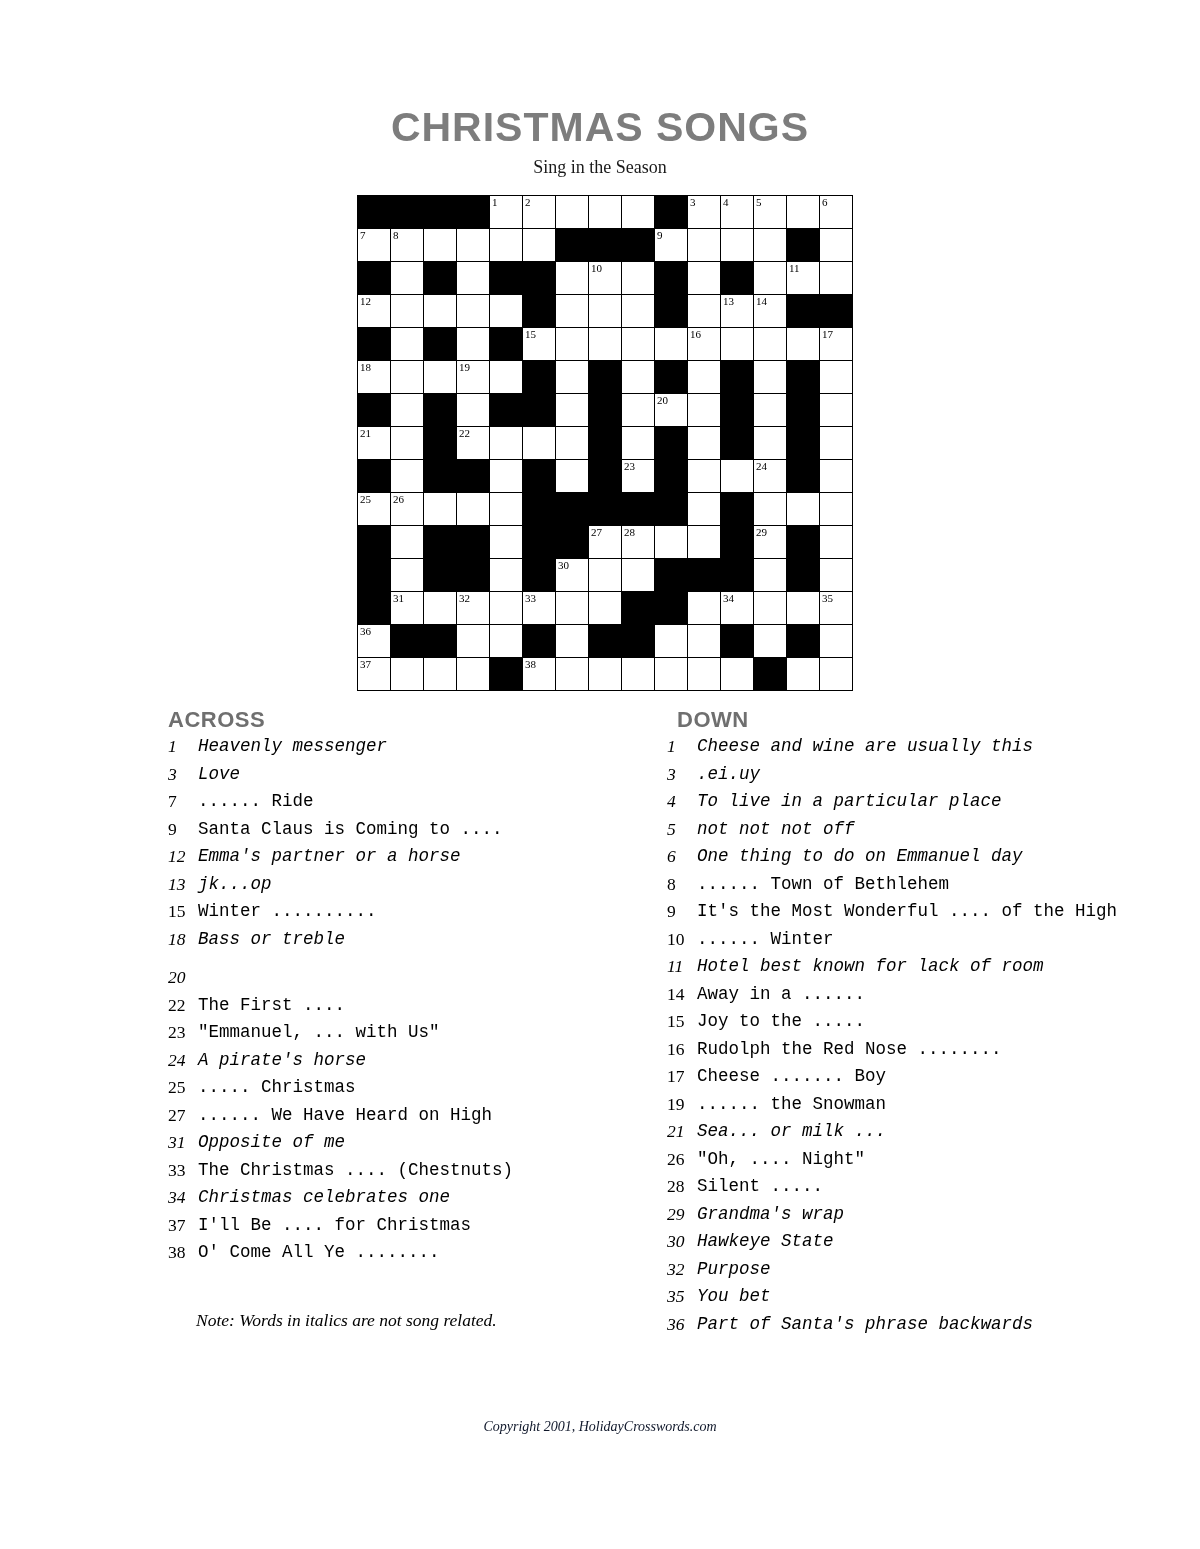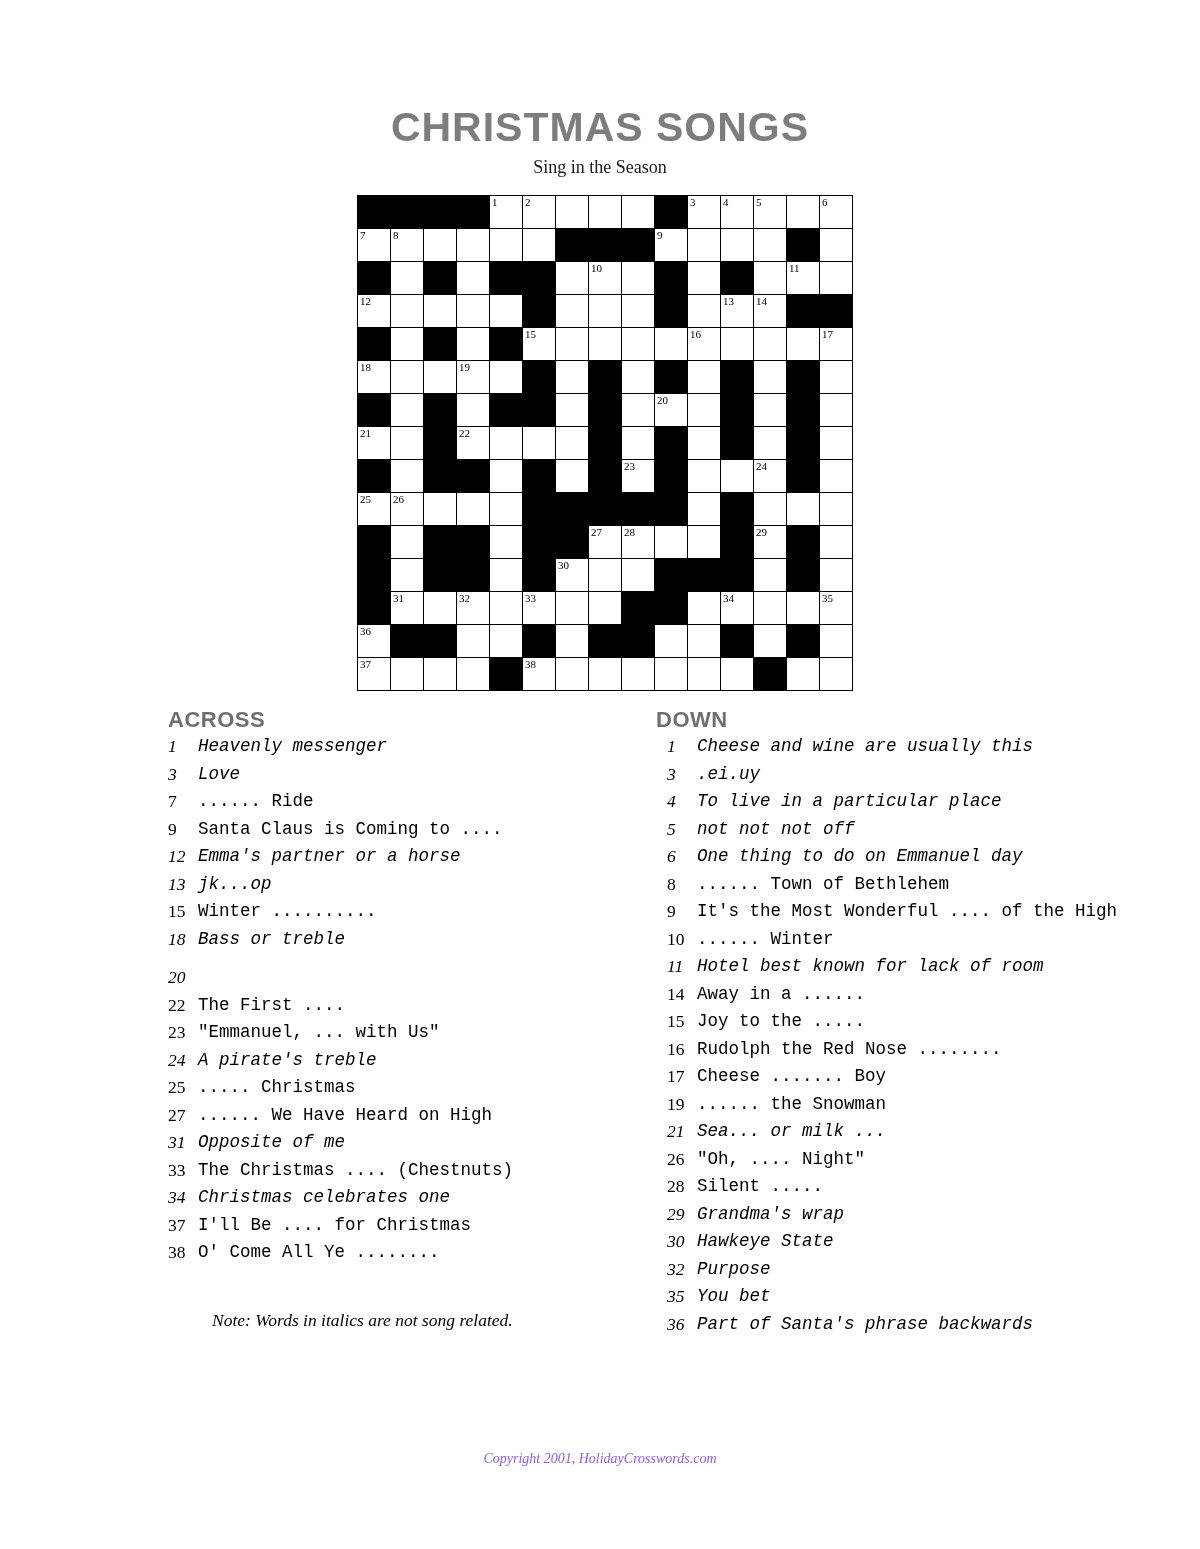--- a/index.html
+++ b/index.html
@@ -81,21 +81,21 @@
   
   .cluehead {
     position: absolute;
     font-family: "Liberation Sans", sans-serif;
     font-weight: bold;
     font-size: 22px;
     color: #6f6f6f;
     letter-spacing: 0.5px;
   }
   #across-head { left: 168px; top: 707px; }
-  #down-head   { left: 656px; top: 707px; }
+  #down-head   { left: 677px; top: 707px; }
 
   .cluelist {
     position: absolute;
     width: 500px;
   }
   #across-list { left: 168px; top: 736px; }
   #down-list   { left: 667px; top: 736px; }
 
   .clue {
     display: flex;
@@ -117,32 +117,30 @@
   }
   .clue .t.ital { font-style: italic; }
   .clue.two .n { padding-top: 11px; }
 
   #note {
     position: absolute;
     left: 196px;
     top: 1310px;
     font-size: 17.5px;
     font-style: italic;
-    margin-left: 16px;
   }
   #copyright {
     position: absolute;
     left: 0;
     top: 1419px;
     width: 1200px;
     text-align: center;
     font-size: 14px;
     font-style: italic;
-    color: #8b5cf6;
-    margin-top: 32px;
+    color: #0f172a;
   }
 </style>
 </head>
 <body>
 
 <div class="page">
 
   <div id="subtitle">Sing in the Season</div>
   <div id="title">CHRISTMAS SONGS</div>
 
@@ -524,21 +522,21 @@
       <div class="clue">
         <span class="n plain">22</span>
         <span class="t">The First ....</span>
       </div>
       <div class="clue">
         <span class="n plain">23</span>
         <span class="t">"Emmanuel, ... with Us"</span>
       </div>
       <div class="clue">
         <span class="n">24</span>
-        <span class="t ital">A pirate's treble</span>
+        <span class="t ital">A pirate's horse</span>
       </div>
       <div class="clue">
         <span class="n plain">25</span>
         <span class="t">..... Christmas</span>
       </div>
       <div class="clue">
         <span class="n plain">27</span>
         <span class="t">...... We Have Heard on High</span>
       </div>
       <div class="clue">

